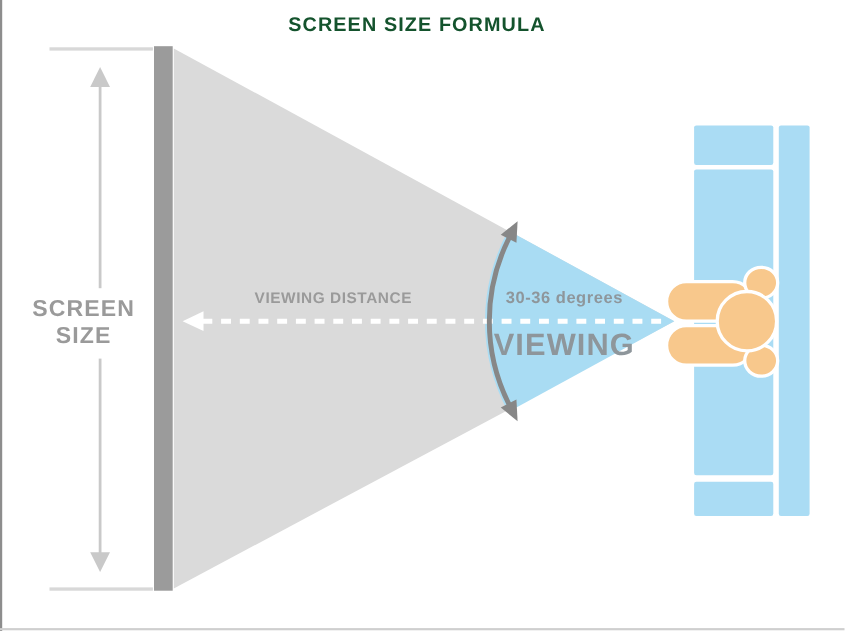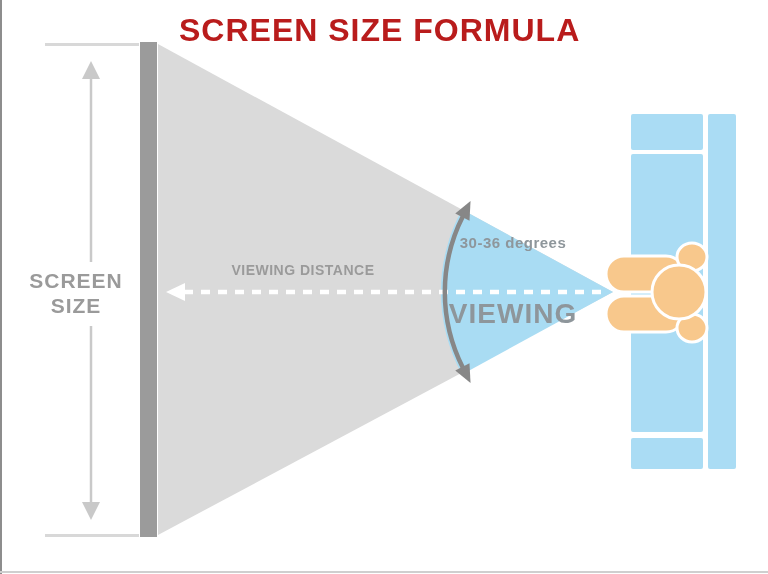--- a/index.html
+++ b/index.html
@@ -9,31 +9,31 @@
     background:#ffffff;
     overflow:hidden;
     font-family:"Liberation Sans", sans-serif;
   }
   .frame-left{position:absolute;left:0;top:0;width:2px;height:574px;background:#8d8d8d;}
   .frame-bottom{position:absolute;left:0;top:571px;width:768px;height:2px;background:#cfcfcf;}
   svg{position:absolute;left:0;top:0;}
   .txt{position:absolute;text-align:center;font-weight:bold;}
   .title{
     left:179px;top:12px;width:400px;
-    font-size:32px;letter-spacing:1px;color:#b91c1c;white-space:nowrap;
+    font-size:18px;letter-spacing:1px;color:#14532d;white-space:nowrap;
   }
   .screen-width{
     left:16px;top:268px;width:120px;
     font-size:21px;line-height:25px;letter-spacing:1px;color:#9a9a9a;
   }
   .viewing-distance{
     left:183px;top:262px;width:240px;
     font-size:14px;letter-spacing:0.5px;color:#9a9a9a;white-space:nowrap;
   }
-  .angle-degrees{left:433px;top:234px;width:160px;font-size:15px;letter-spacing:0.5px;color:#8e969b;}
+  .angle-degrees{left:433px;top:262px;width:160px;font-size:15px;letter-spacing:0.5px;color:#8e969b;}
   .angle-l1{left:433px;top:264px;width:160px;font-size:20px;letter-spacing:1px;color:#8e969b;}
   .angle-l2{left:433px;top:298px;width:160px;font-size:28px;letter-spacing:1px;color:#8e969b;}
   .angle-l3{left:433px;top:318px;width:160px;font-size:20px;letter-spacing:1px;color:#8e969b;}
 </style>
 </head>
 <body>
 
 <div id="stage">
 
   <div class="frame-left"></div>

